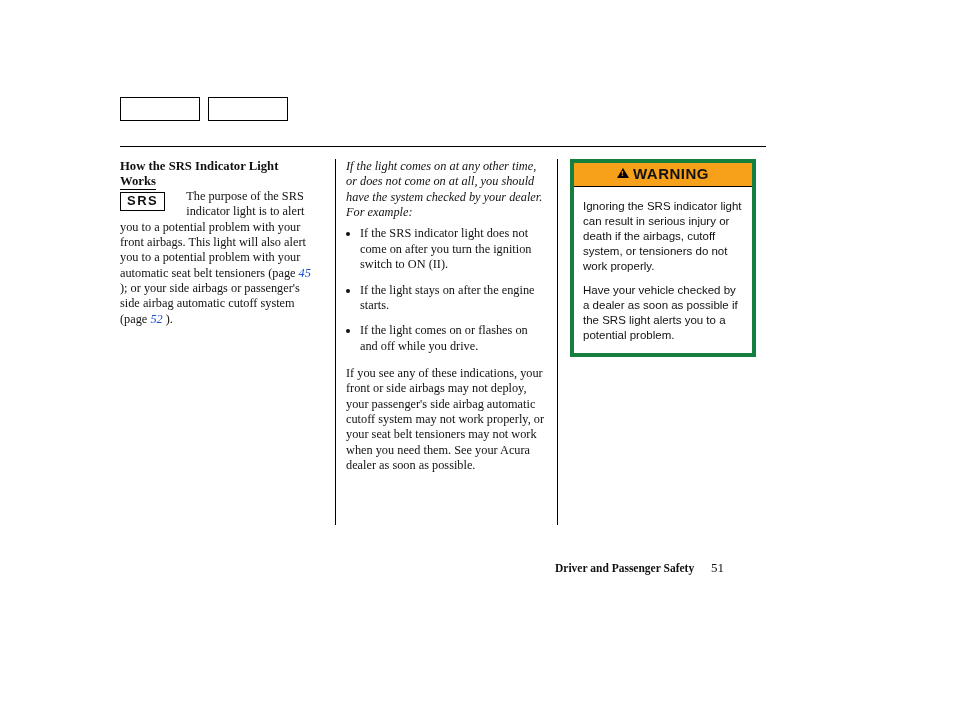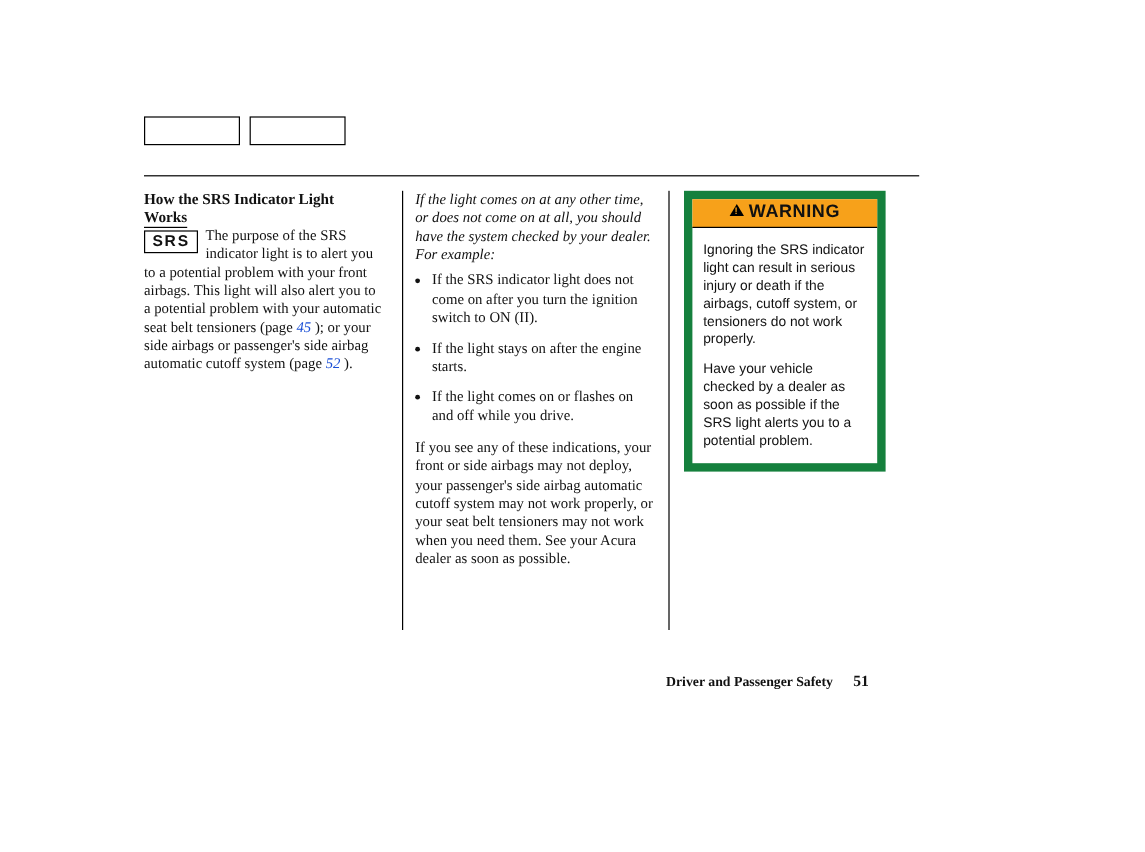--- a/index.html
+++ b/index.html
@@ -74,43 +74,43 @@
   }
   .col1, .col2 { min-height: 366px; }
   .subhead {
     font-weight: 700;
     font-size: 12.7px;
     line-height: 1.18;
   }
   .subhead .underline { padding-bottom: 1px; border-bottom: 1px solid #000; }
   .srs-badge {
     float: left;
-    margin: 3px 6px 0 0;
+    margin: 3px 21px 0 0;
     padding: 1px 6px 1px 6px;
     border: 1.4px solid #000;
     font-family: "Arial Black", Arial, sans-serif;
     font-weight: 900;
     font-size: 13px;
     letter-spacing: 1.5px;
     line-height: 1.15;
   }
   .p { margin: 0 0 12px 0; }
   .p-tight { margin: 0 0 6px 0; font-style: italic; }
   .link { color: #1a4fd6; font-style: italic; }
   ul.bullets {
     margin: 0 0 12px 0;
     padding: 0 0 0 14px;
   }
   ul.bullets li {
     margin: 0 0 10px 0;
     padding: 0;
   }
   .warning-box {
-    border: 7px solid #15803d;
-    width: 168px;
+    border: 4px solid #15803d;
+    width: 186px;
     box-sizing: border-box;
     font-family: Arial, Helvetica, sans-serif;
   }
   .warning-head {
     background: #f7a11a;
     text-align: center;
     padding: 2px 0 2px 0;
     font-weight: 900;
     font-size: 15px;
     letter-spacing: 0.5px;
@@ -143,21 +143,21 @@
   }
   .warning-body p { margin: 4px 0 10px 0; }
   .warning-body p:last-child { margin-bottom: 0; }
   .footer {
     position: absolute;
     left: 555px;
     top: 560px;
     font-size: 11.5px;
   }
   .footer-section { font-weight: 700; }
-  .footer-page { font-weight: 700; margin-left: 14px; font-size: 13px; }
+  .footer-page { font-weight: 400; margin-left: 14px; font-size: 13px; }
 </style>
 </head>
 <body>
 
 <div class="page">
 
   <div class="nav-boxes">
     <div class="nav-box"></div>
     <div class="nav-box"></div>
   </div>

